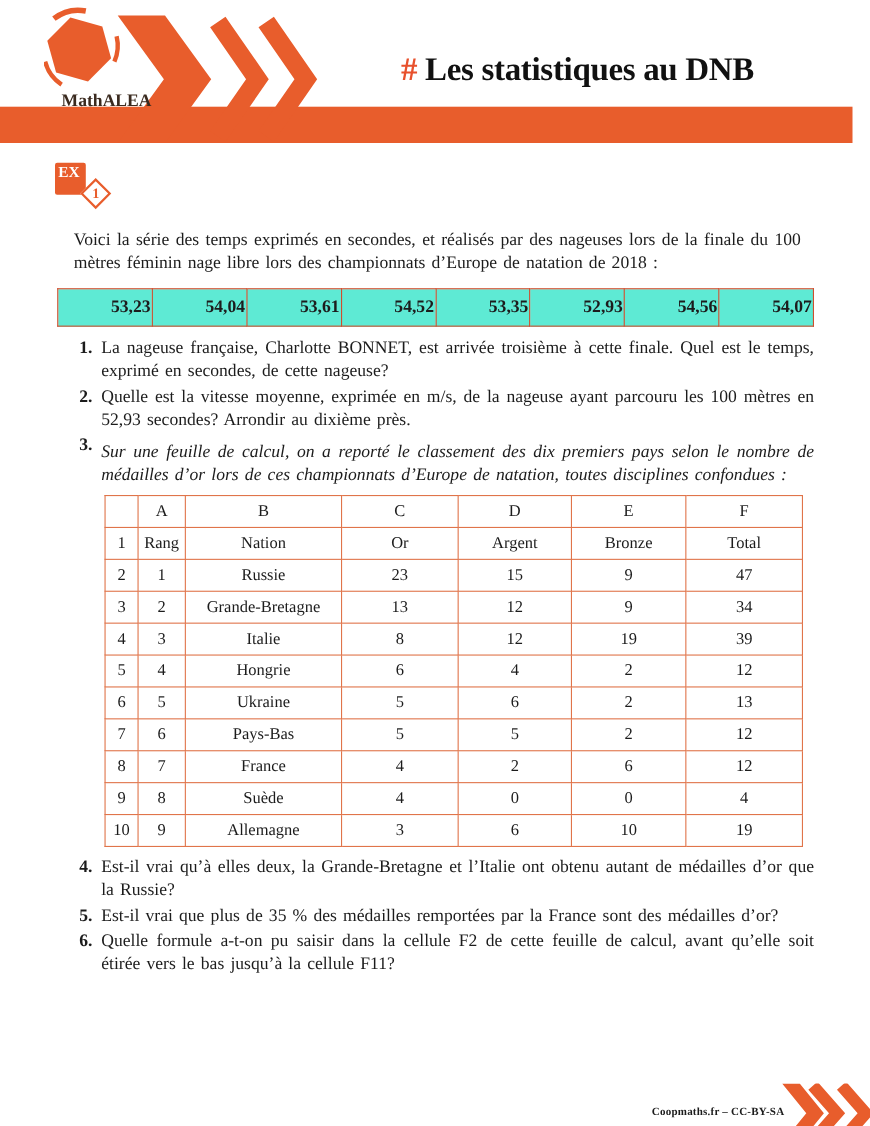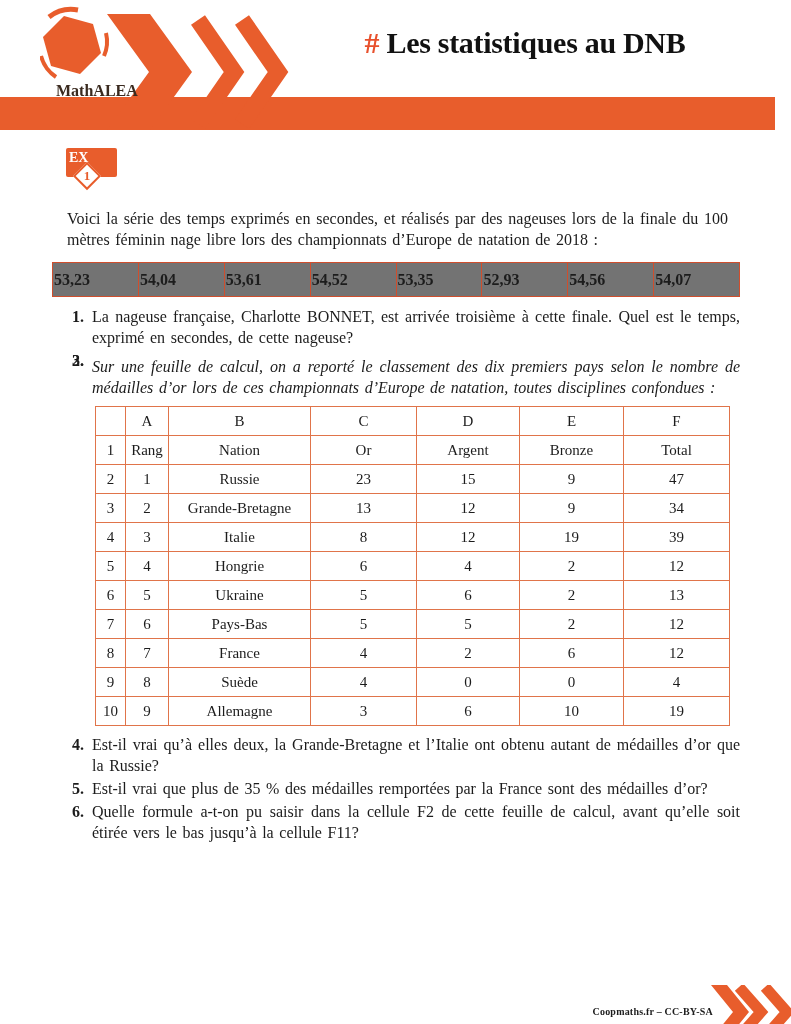--- a/index.html
+++ b/index.html
@@ -4,29 +4,29 @@
 <style>
   html,body { margin:0; padding:0; background:#ffffff; }
   #page {
     position:relative; width:791px; height:1024px; background:#ffffff;
     overflow:hidden; font-family:"Liberation Serif", serif; color:#1c1c1c;
   }
   
   .header-svg { position:absolute; top:0; left:0; }
   .logo-svg { position:absolute; left:40px; top:6px; }
   .page-title {
-    position:absolute; top:24px; left:320px; width:410px;
+    position:absolute; top:45px; left:320px; width:410px;
     text-align:center; font-size:30px; font-weight:bold; line-height:38px;
     letter-spacing:-0.3px; color:#111111; white-space:nowrap;
   }
   .page-title .hash { color:#e8512d; }
   
   .exbadge { position:absolute; left:50px; top:148px; width:62px; height:50px; }
   .exsquare {
-    position:absolute; left:16px; top:0; width:51px; height:29px;
+    position:absolute; left:0; top:0; width:28px; height:29px;
     background:#e85d2c; border-radius:2px; color:#ffffff;
     font-weight:bold; font-size:14px; line-height:17px; padding:1px 0 0 3px;
     box-sizing:border-box;
   }
   .exdiamond {
     position:absolute; left:27px; top:18px; width:16px; height:16px;
     background:#ffffff; border:2.5px solid #e85d2c; transform:rotate(45deg);
   }
   .exnum {
     position:absolute; inset:0; display:flex; align-items:center; justify-content:center;
@@ -34,21 +34,21 @@
   }
   
   .main { position:absolute; left:55px; top:196px; width:685px; }
   .para {
     text-align:justify; font-size:16px; line-height:21px; word-spacing:1.6px;
     margin:12px;
   }
   .times-table { border-collapse:collapse; margin:11px 0 0 -3px; }
   .times-table td {
     width:86px; height:31px; border:1.6px solid #cf4e2d;
-    text-align:left; font-weight:bold; font-size:16px; background:#737373;
+    text-align:right; font-weight:bold; font-size:16px; background:#5eead4;
   }
   .qlist { margin-top:9px; }
   .q {
     position:relative; padding-left:37px; text-align:justify;
     font-size:16px; line-height:21px; word-spacing:1.6px; margin-bottom:2px;
   }
   .qnum { position:absolute; left:17px; top:0; font-weight:bold; }
   .sheet-intro { margin:8px 0 0 37px; width:648px; box-sizing:border-box;font-style:italic; }
   .sheet {
     border-collapse:collapse; table-layout:fixed; width:634px;
@@ -117,20 +117,21 @@
     </tbody>
       </table>
 
     <div class="qlist">
       <div class="q">
         <span class="qnum">1.</span>
         <span>La nageuse française, Charlotte BONNET, est arrivée troisième à cette finale. Quel est le temps, exprimé en secondes, de cette nageuse?</span>
       </div>
       <div class="q">
         <span class="qnum">2.</span>
+        <span>Quelle est la vitesse moyenne, exprimée en m/s, de la nageuse ayant parcouru les 100 mètres en 52,93 secondes? Arrondir au dixième près.</span>
       </div>
       <div class="q">
         <span class="qnum">3.</span>
       </div>
     </div>
 
     <p class="para sheet-intro">Sur une feuille de calcul, on a reporté le classement des dix premiers pays selon le nombre de médailles d’or lors de ces championnats d’Europe de natation, toutes disciplines confondues :</p>
 
     <table class="sheet">
       <colgroup>

